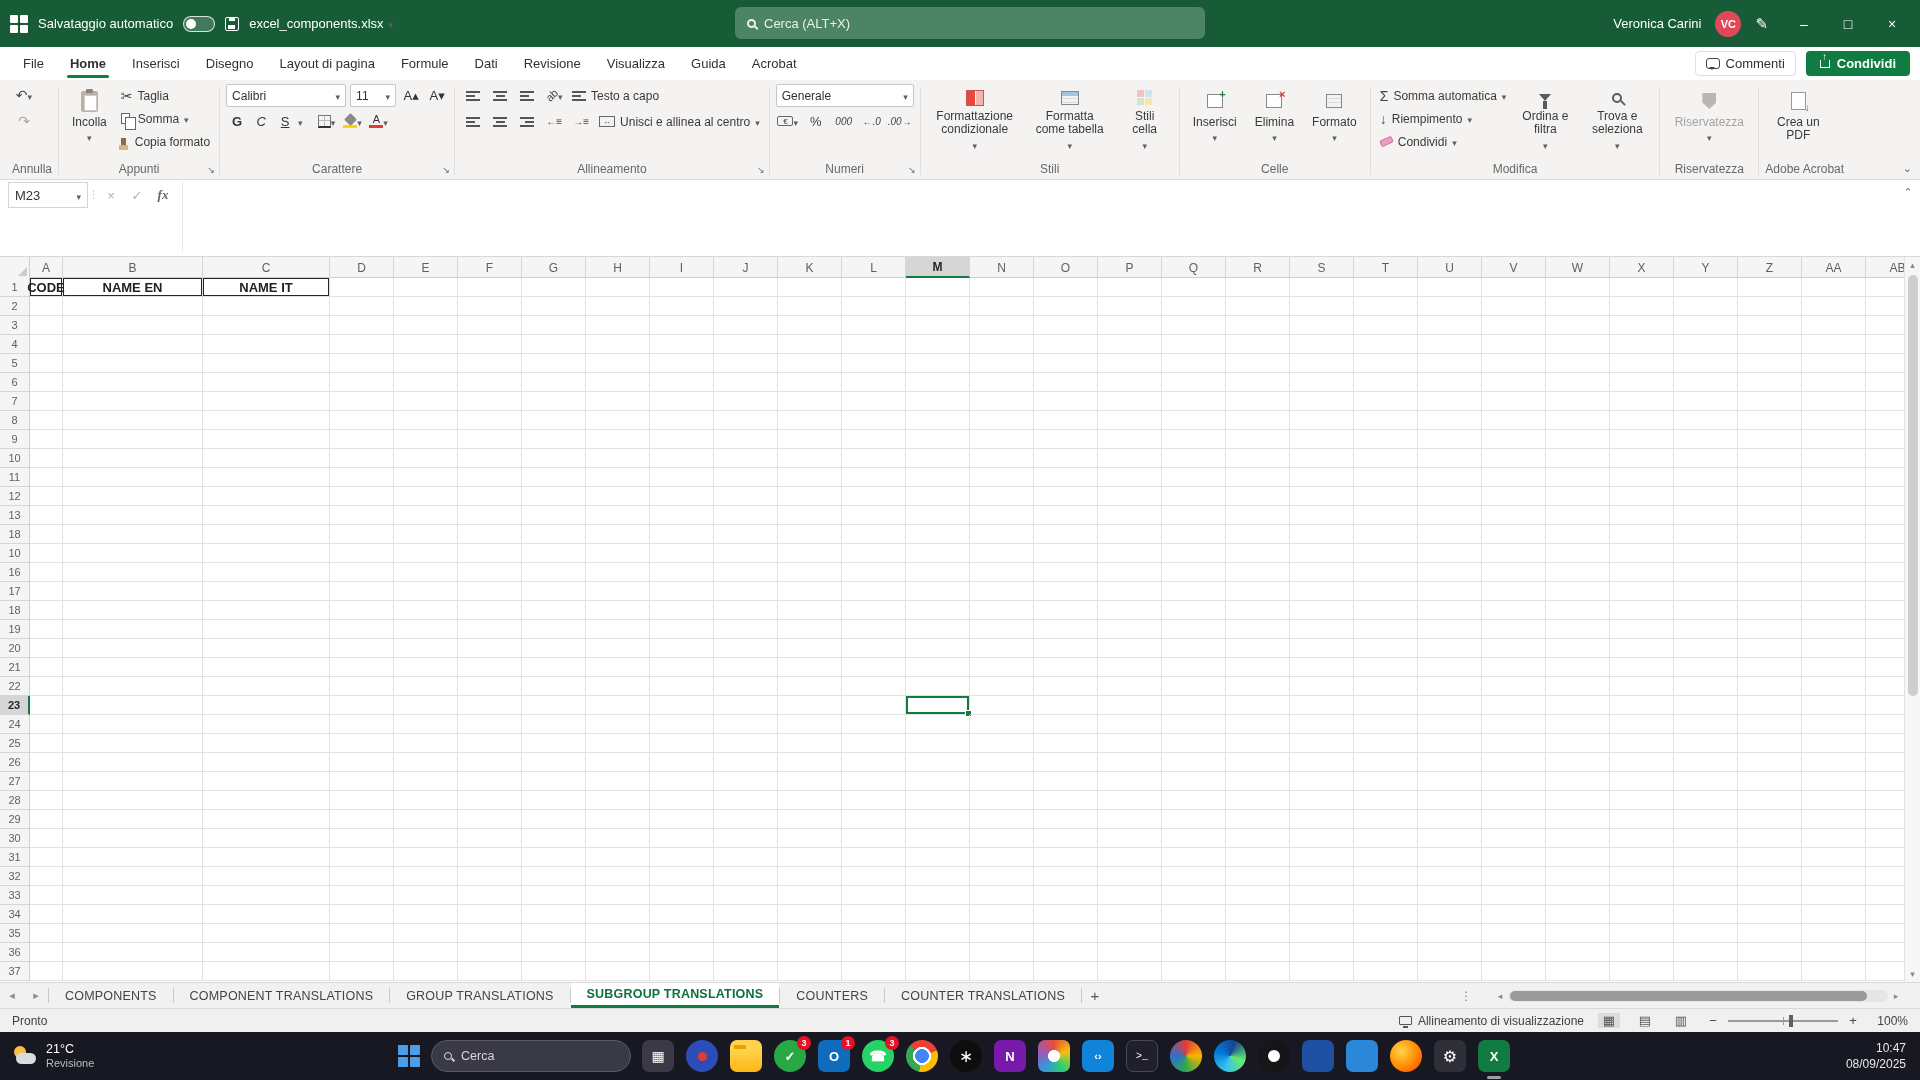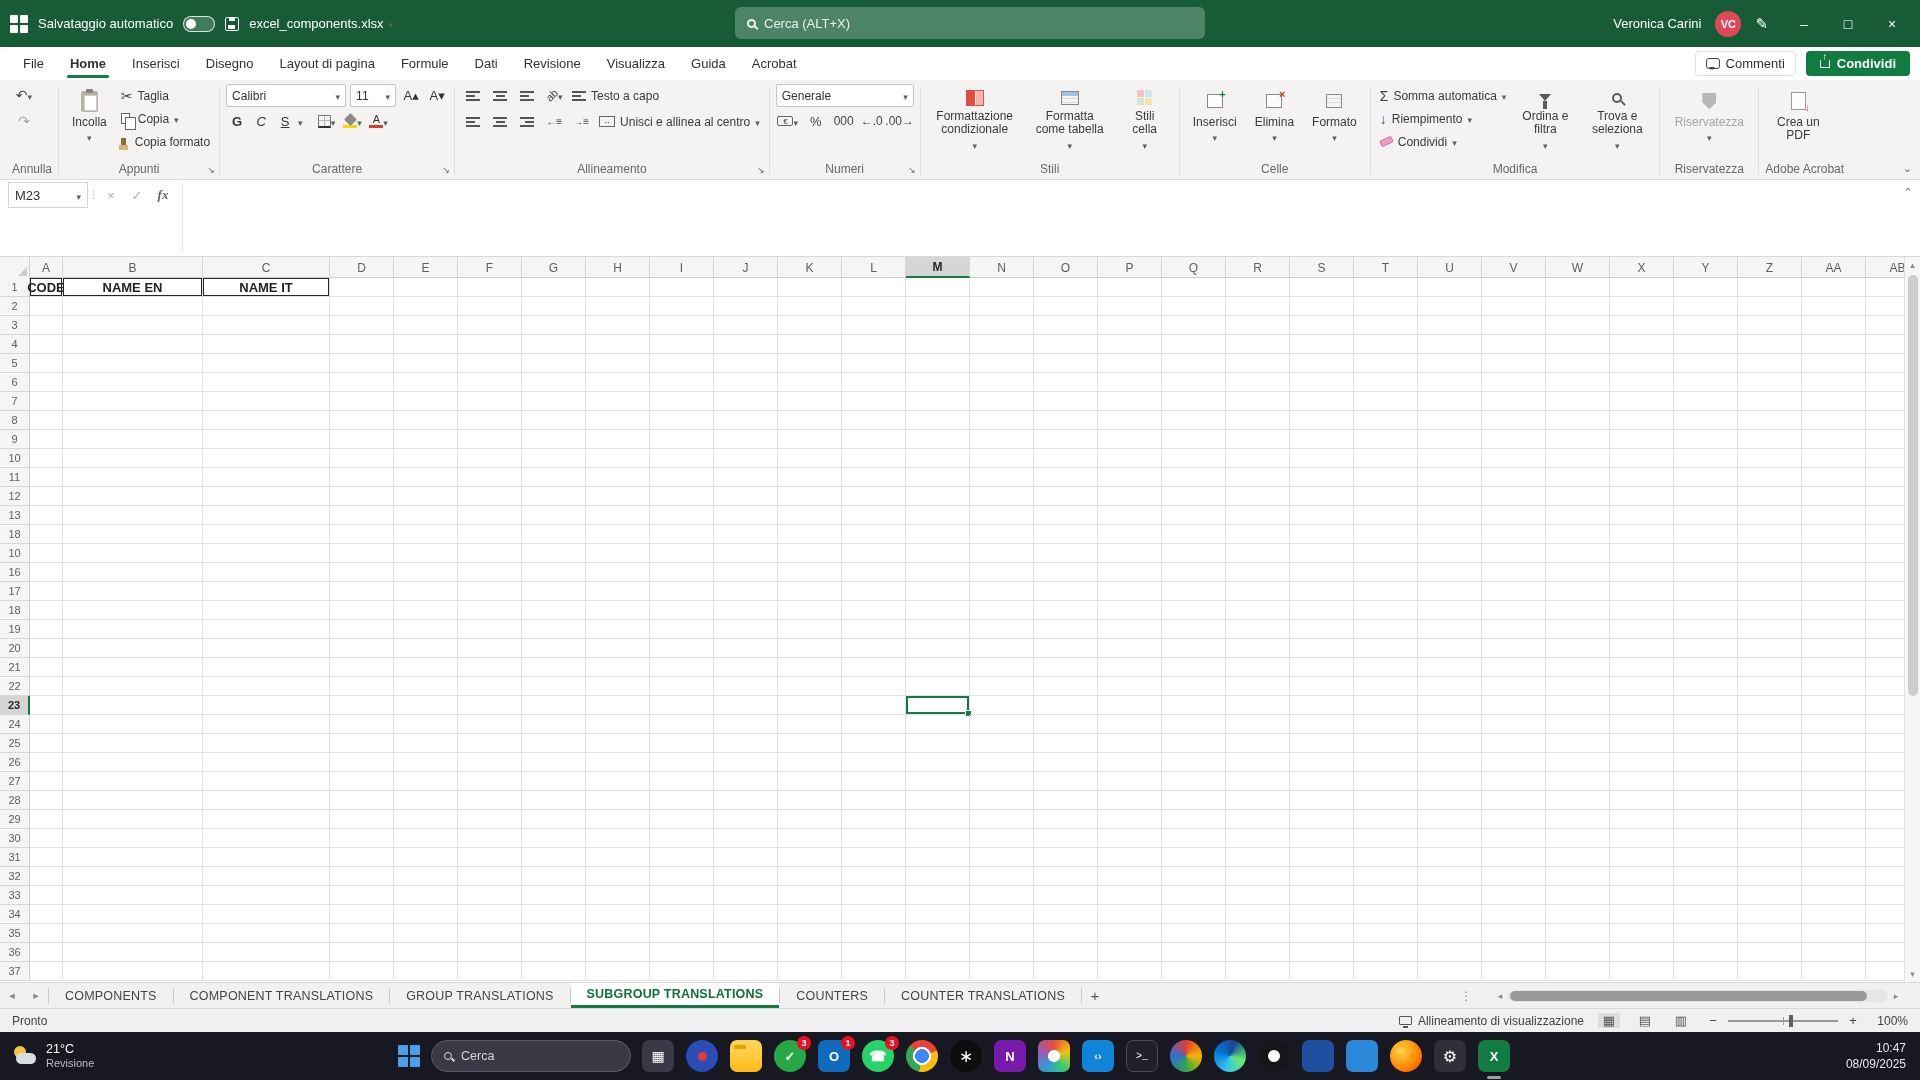--- a/index.html
+++ b/index.html
@@ -81,21 +81,21 @@
   .i-al.r { background-position:0 0,100% 4px,0 8px; }
   .i-bord { width:13px; height:13px; border:1px solid #777; border-bottom:2px solid #333;
             background:linear-gradient(#bbb,#bbb) 50% 0/1px 100% no-repeat,linear-gradient(#bbb,#bbb) 0 50%/100% 1px no-repeat; }
   .cwrap { display:flex; flex-direction:column; align-items:center; }
   .cbar { width:14px; height:3px; margin-top:1px; }
   .i-bucket { width:9px; height:9px; background:#8a8a8a; transform:rotate(45deg); border-radius:1px; }
   .i-merge { width:16px; height:11px; border:1px solid #666; display:flex; align-items:center; justify-content:center;
              font-size:8px; color:#2b579a; }
   .i-money { width:16px; height:10px; border:1px solid #666; border-radius:2px; font-size:8px; color:#444;
              display:flex; align-items:center; justify-content:center; }
-  .minitext { font-size:12px; color:#444; letter-spacing:0; }
+  .minitext { font-size:10px; color:#444; letter-spacing:0;font-style:italic; }
   .i-cf { width:18px; height:16px; background:linear-gradient(#e64a3c,#e64a3c) 0 0/8px 16px no-repeat,
           linear-gradient(#f4b4ae,#f4b4ae) 9px 0/9px 16px no-repeat; border:1px solid #c55; }
   .i-ft { width:18px; height:14px; border:1px solid #888;
           background:linear-gradient(#9ec5e8,#9ec5e8) 0 0/18px 4px no-repeat,
                      linear-gradient(#ddd,#ddd) 0 6px/18px 1px no-repeat,
                      linear-gradient(#ddd,#ddd) 0 10px/18px 1px no-repeat; }
   .i-cs { width:16px; height:16px; display:grid; grid-template:repeat(2,7px)/repeat(2,7px); gap:1px; }
   .i-cs span:nth-child(1){background:#f2c3c0;} .i-cs span:nth-child(2){background:#c9e4f5;}
   .i-cs span:nth-child(3){background:#cde8cf;} .i-cs span:nth-child(4){background:#f7e3ae;}
   .i-ins { width:16px; height:14px; border:1px solid #888; position:relative; background:#fff; }
@@ -316,21 +316,21 @@
           <span>Incolla</span>
           <span class="ddsolo"></span>
         </div>
         <div class="col">
           <span class="smallrow">
               <span class="gi">✂</span>
               <span>Taglia</span>
             </span>
           <span class="smallrow">
               <span class="i-copy"></span>
-              <span>Copia</span>
+              <span>Somma</span>
               <span class="ddsolo"></span>
             </span>
           <span class="smallrow">
               <span class="i-brush"></span>
               <span>Copia formato</span>
             </span>
         </div>
       </div>
       <div class="grp-label">Appunti</div>
       <span class="dlg">↘</span>

